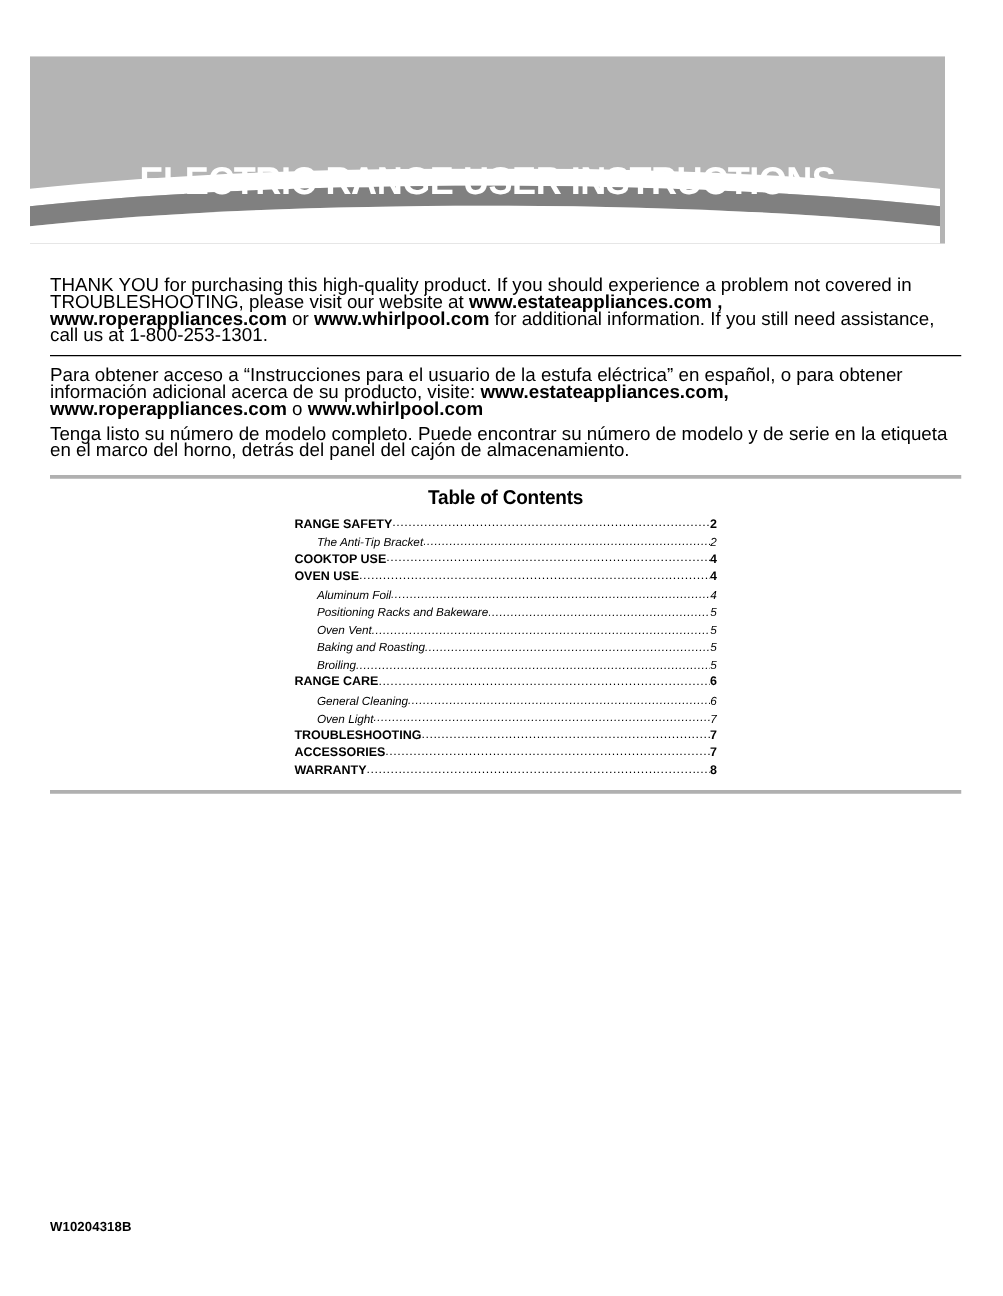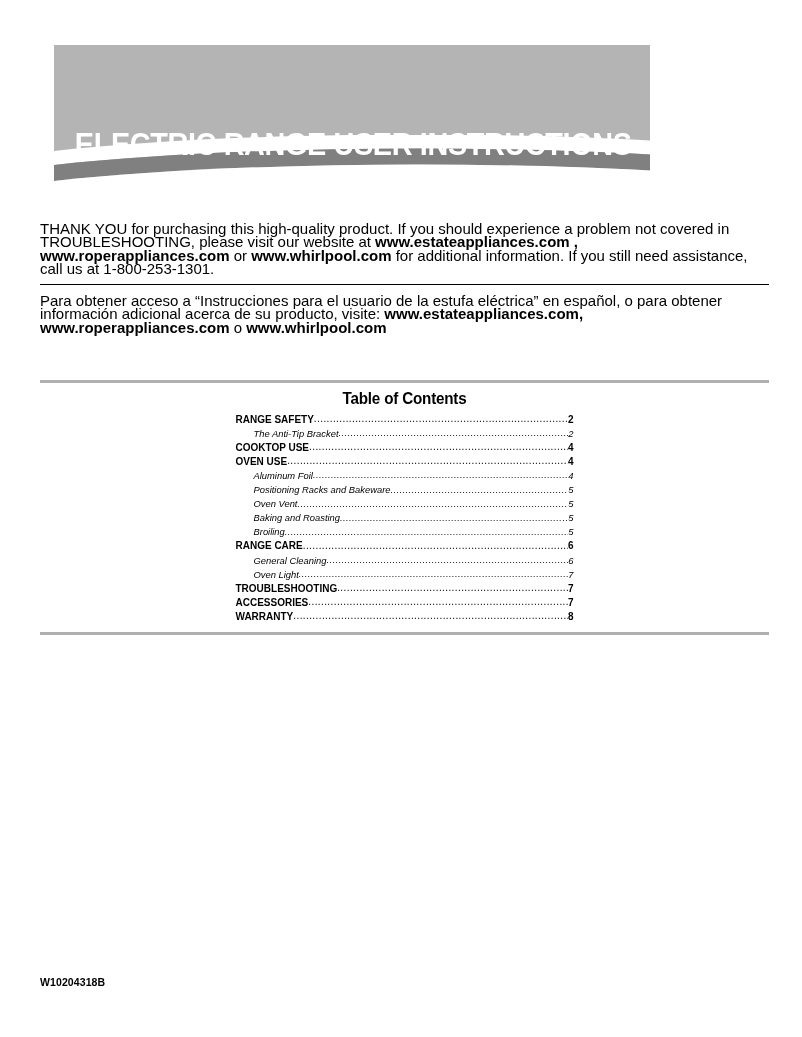--- a/index.html
+++ b/index.html
@@ -12,23 +12,23 @@
     background: #ffffff;
     font-family: "Liberation Sans", sans-serif;
     color: #000000;
     position: relative;
     overflow: hidden;
   }
 
   
   .banner {
     position: absolute;
-    left: 54px;
+    left: 24px;
     top: 45px;
-    width: 596px;
+    width: 732px;
     height: 150px;
     overflow: hidden;
   }
   .banner-bg {
     position: absolute;
     inset: 0;
     background: #b4b4b4;
   }
   .banner-svg {
     position: absolute;
@@ -166,20 +166,21 @@
 
 <div class="content">
 
   <p class="para"><span>THANK YOU for purchasing this high-quality product. If you should experience a problem not covered in TROUBLESHOOTING, please visit our website at </span><b>www.estateappliances.com ,</b><span> </span><b>www.roperappliances.com</b><span> or </span><b>www.whirlpool.com</b><span> for additional information. If you still need assistance, call us at 1-800-253-1301.</span></p>
 
 
   <div class="rule-dark"></div>
 
   <p class="para"><span>Para obtener acceso a “Instrucciones para el usuario de la estufa eléctrica” en español, o para obtener información adicional acerca de su producto, visite: </span><b>www.estateappliances.com, www.roperappliances.com</b><span> o </span><b>www.whirlpool.com</b></p>
 
+  <p class="para">Tenga listo su número de modelo completo. Puede encontrar su número de modelo y de serie en la etiqueta en el marco del horno, detrás del panel del cajón de almacenamiento.</p>
 </div>
 
 <div class="toc-wrap">
   <div class="rule-gray"></div>
   <div class="toc-title">Table of Contents</div>
   <ul class="toc-list" id="toc-list">
       <li class="toc-row level1">
         <span class="toc-label">RANGE SAFETY</span>
         <span class="toc-dots">..........................................................................................................................................................</span>
         <span class="toc-page">2</span>

